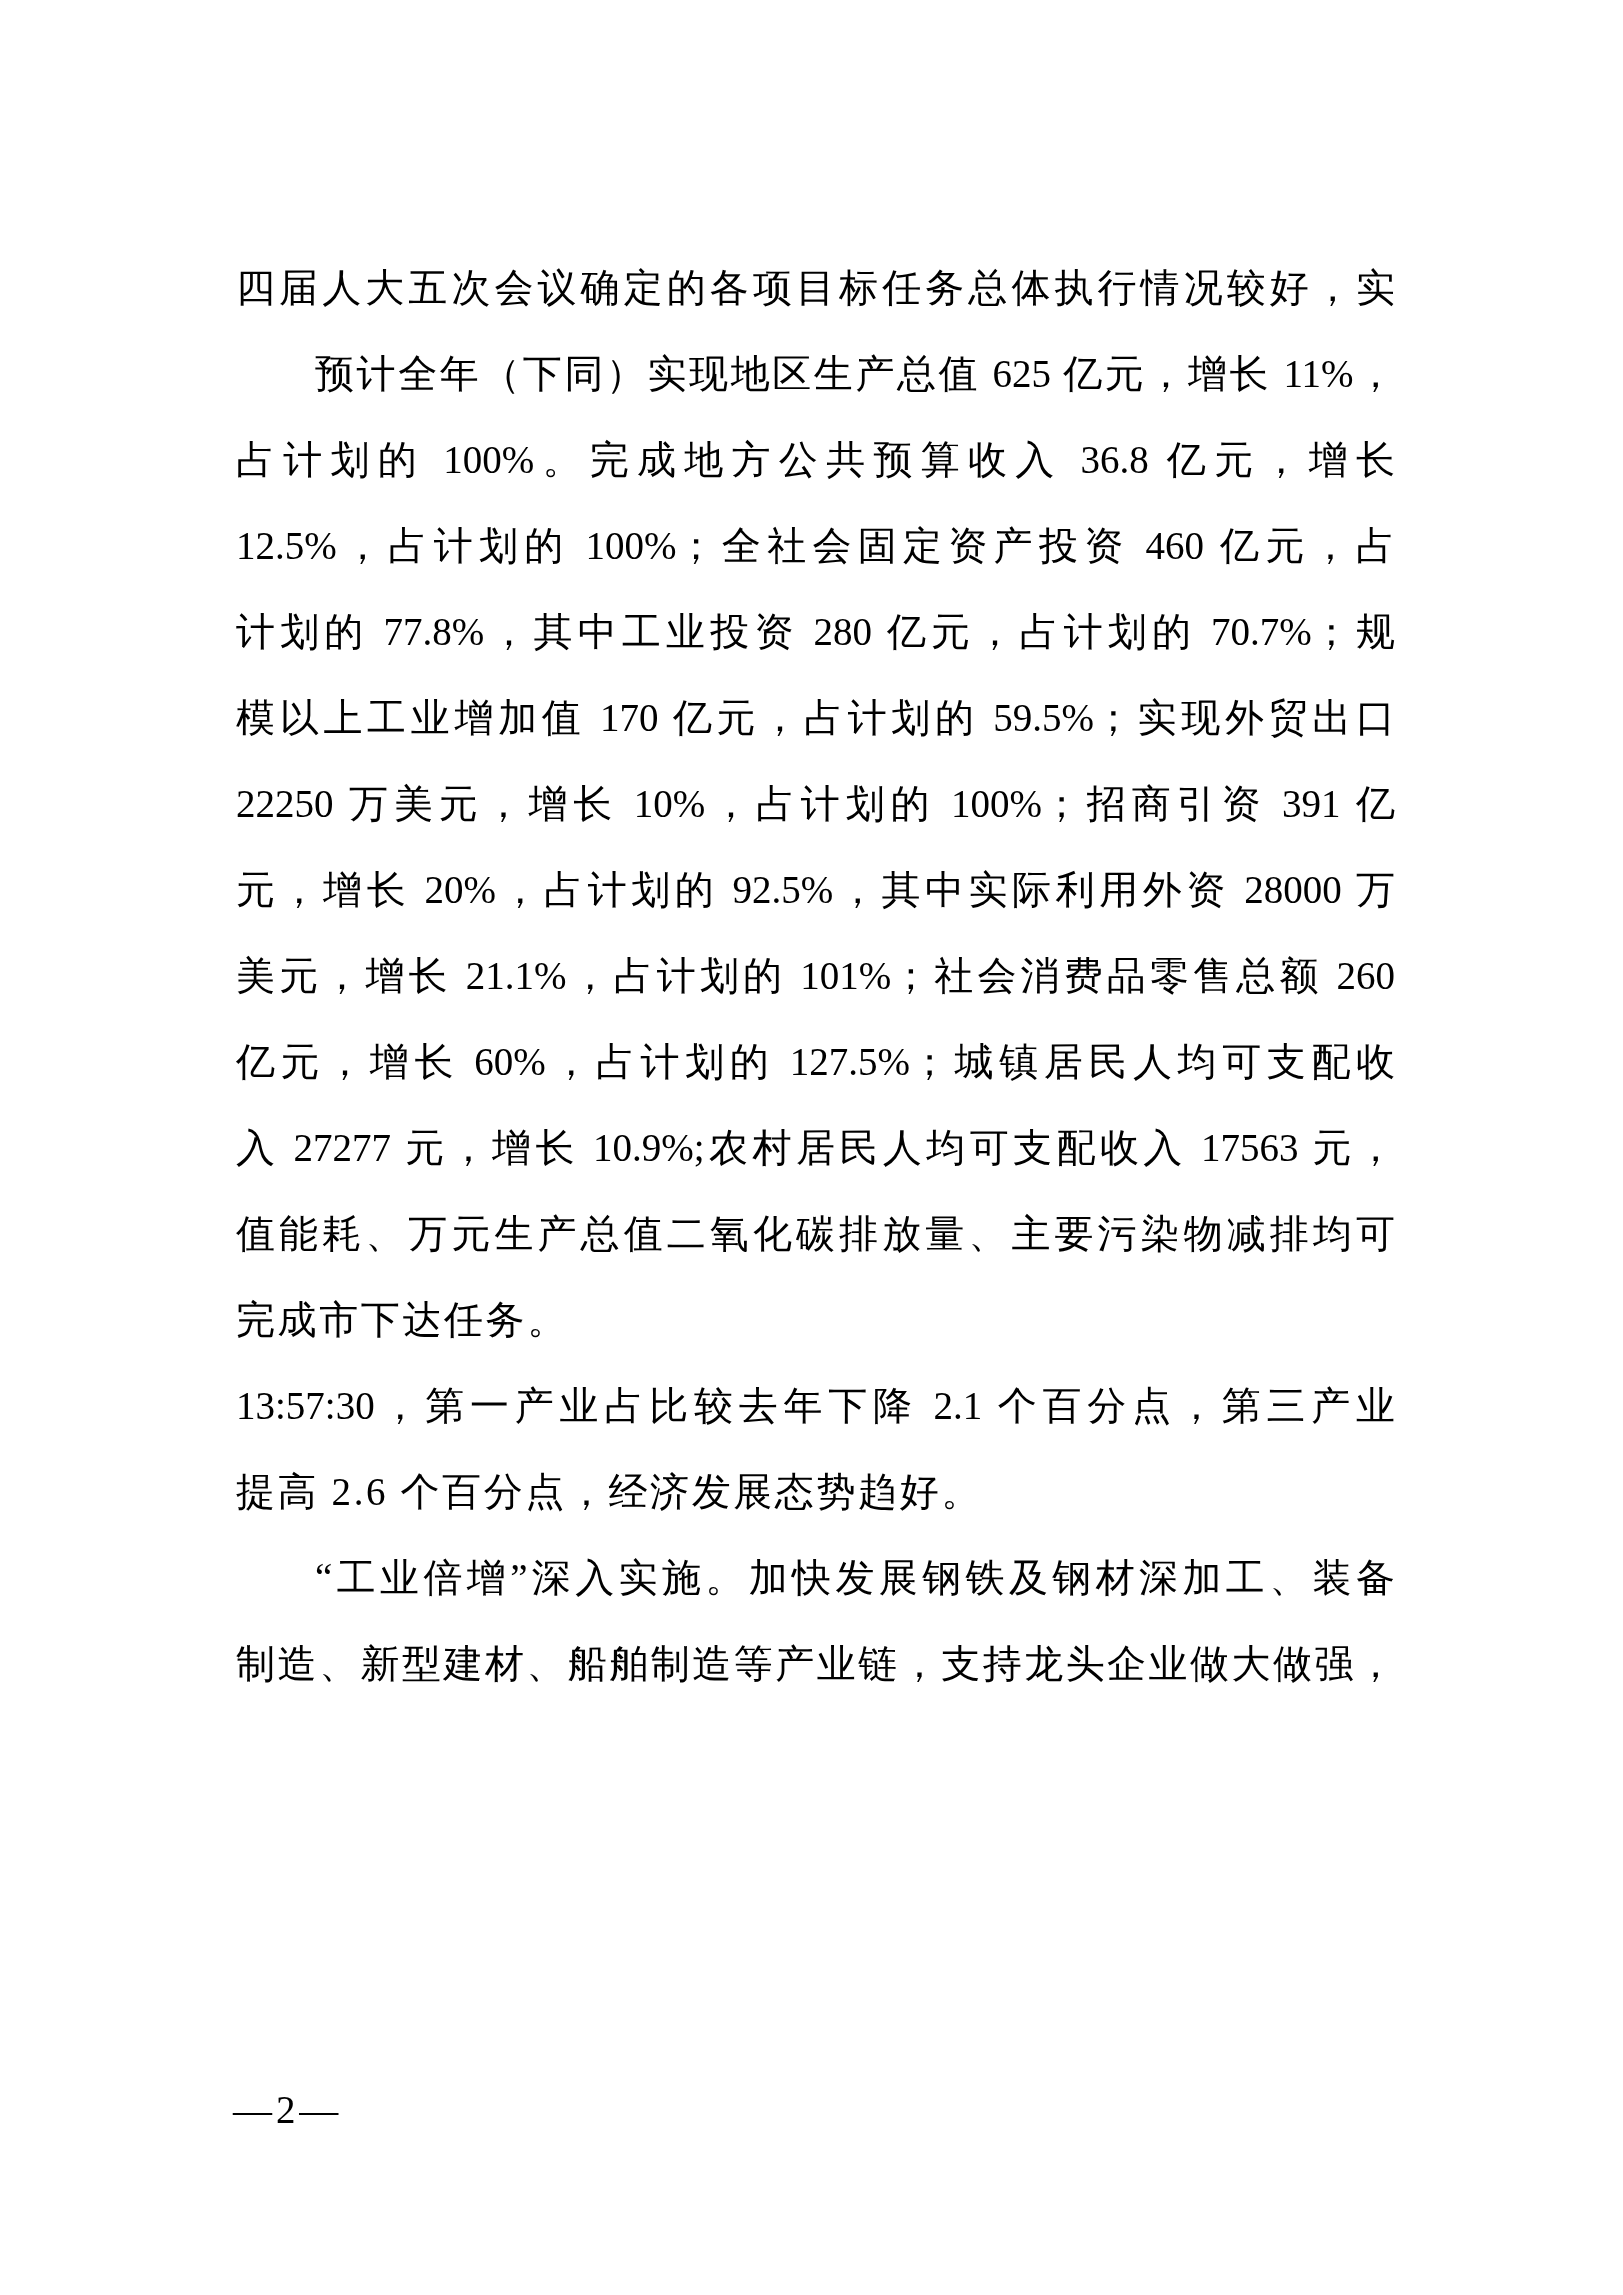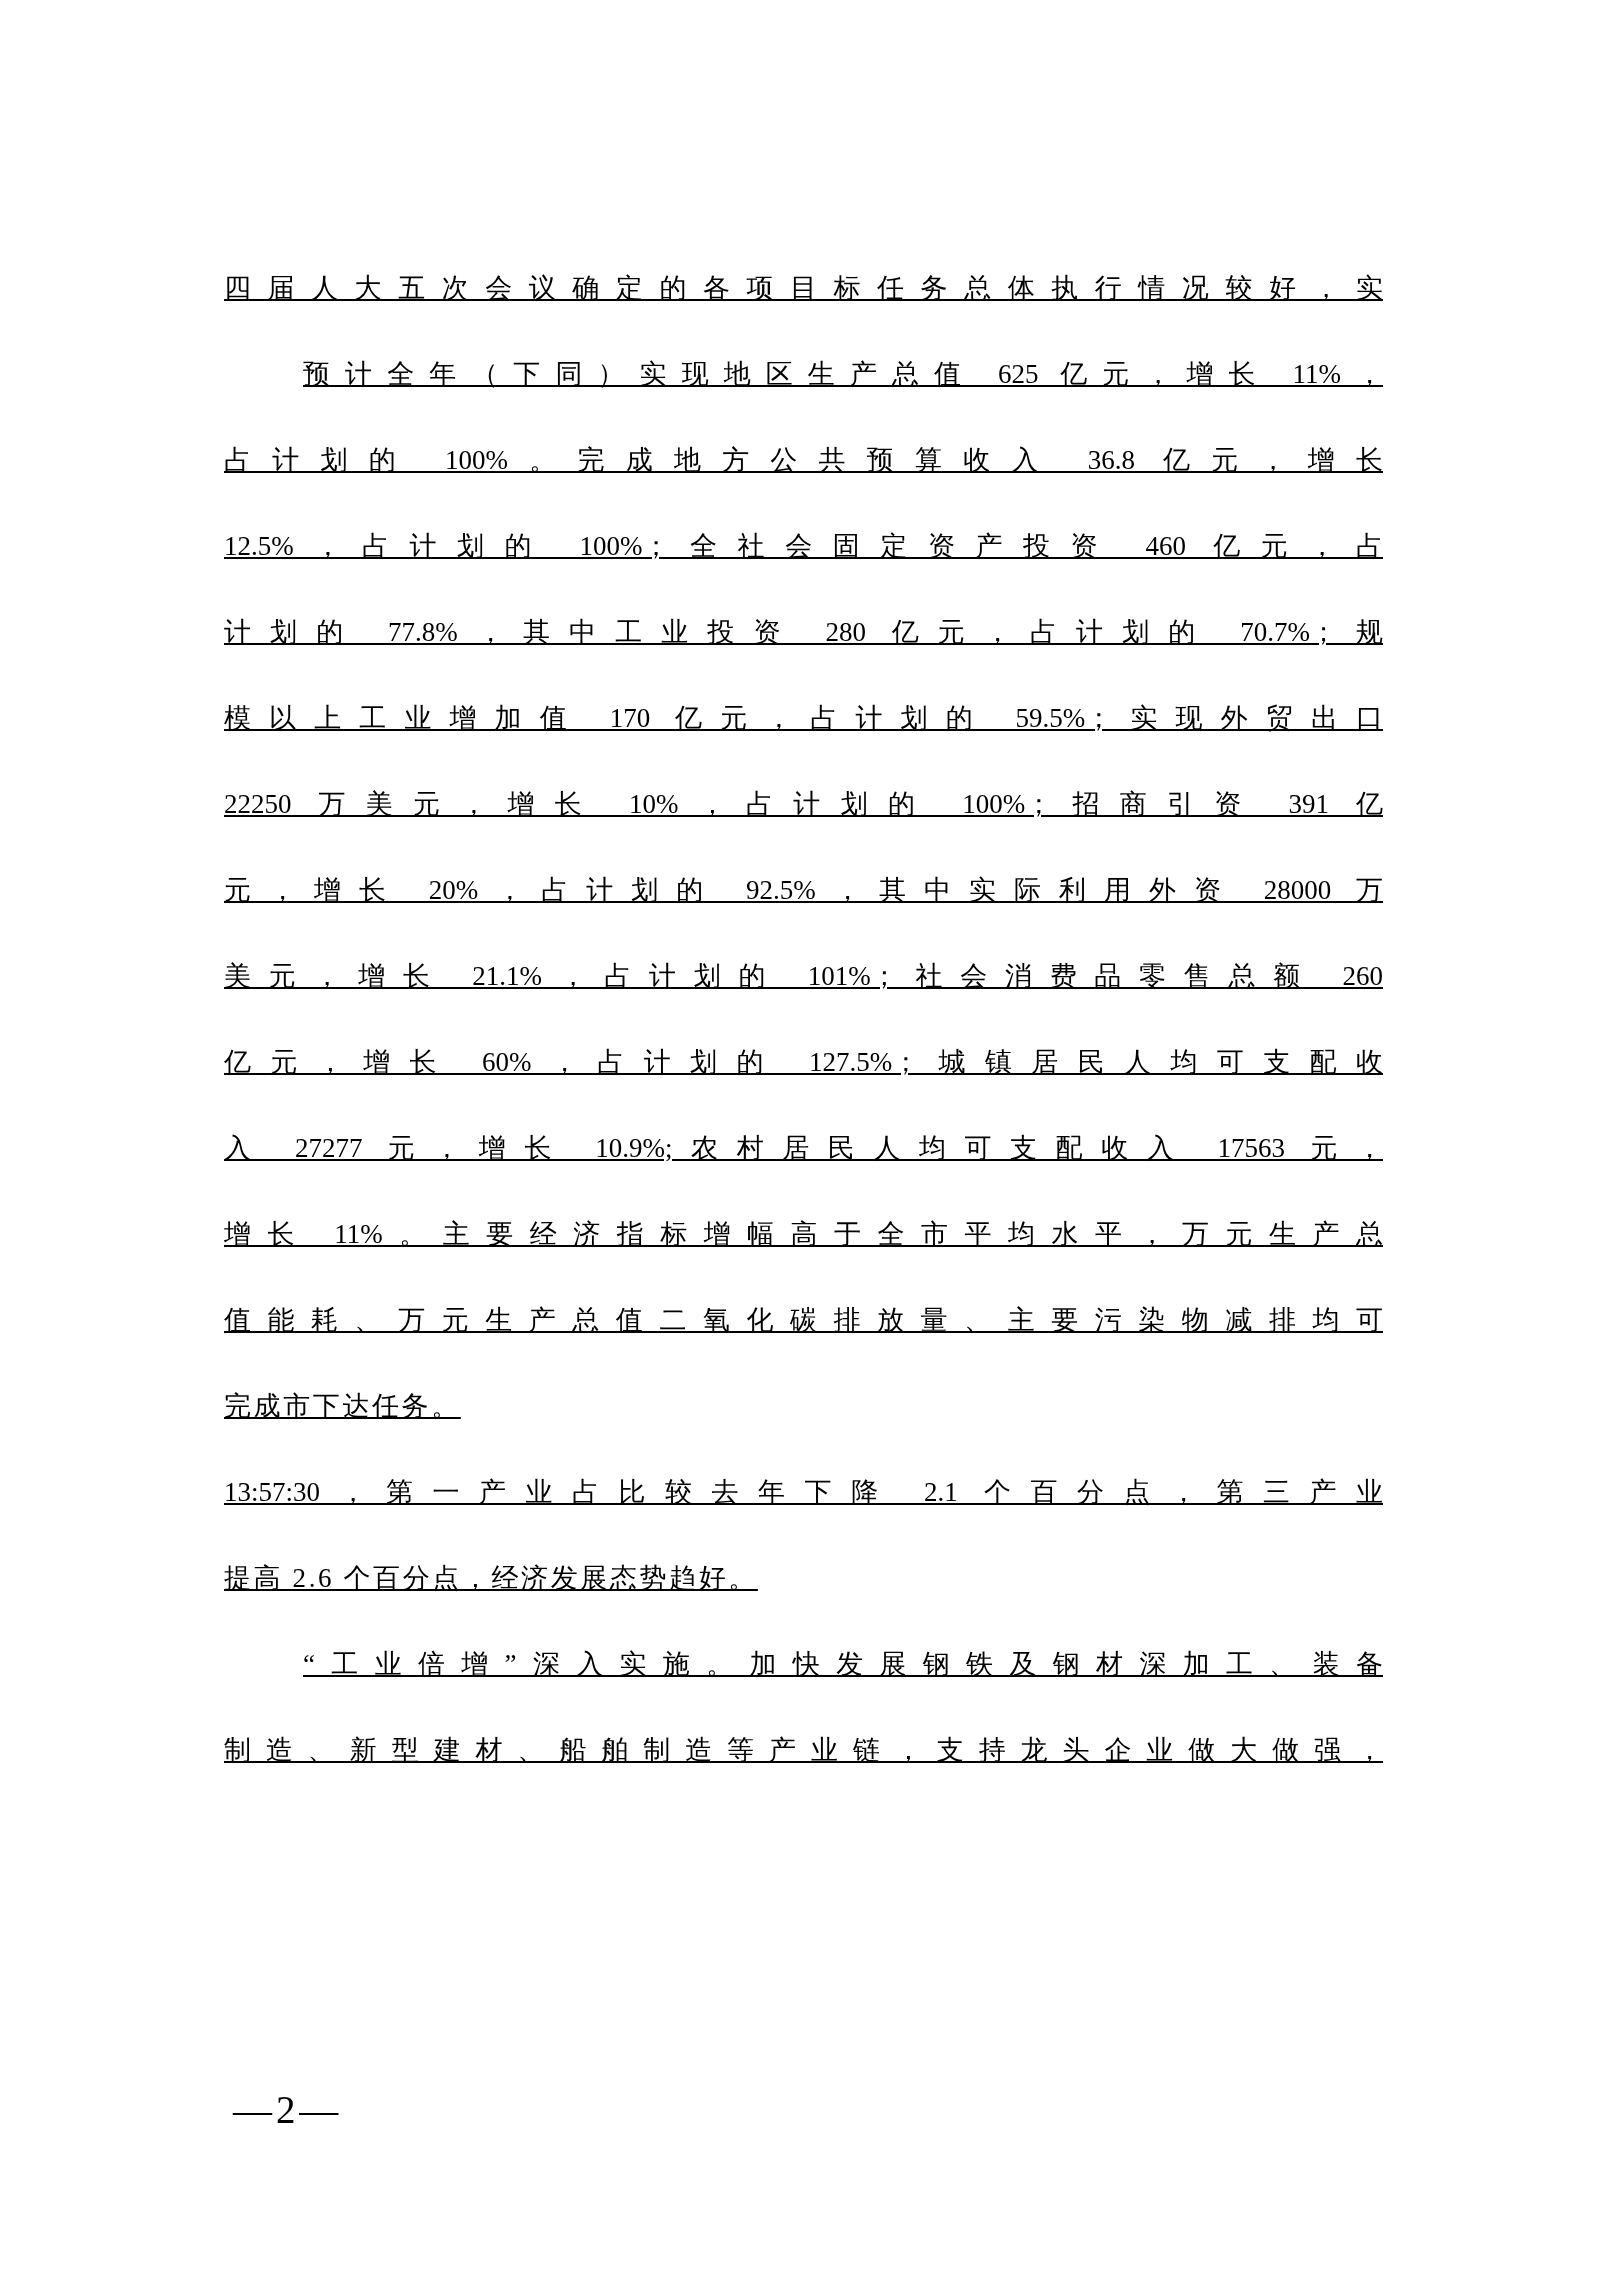--- a/index.html
+++ b/index.html
@@ -11,26 +11,25 @@
     position: relative;
     width: 1623px;
     height: 2295px;
     background: #ffffff;
     color: #000000;
     font-family: "Liberation Serif", "DejaVu Serif", serif;
     overflow: hidden;
   }
   .text-block {
     position: absolute;
-    left: 224px;
+    left: 236px;
     top: 245px;
     width: 1159px;
-    font-size: 27px;
+    font-size: 39px;
     line-height: 86px;
-    text-decoration: underline;
   }
   
   .line {
     text-align: justify;
     text-align-last: justify;
   }
   
   .line.end {
     text-align: left;
     text-align-last: left;
@@ -64,21 +63,20 @@
       <div class="line fill indent">预计全年（下同）实现地区生产总值 625 亿元，增长 11%，</div>
       <div class="line fill">占计划的 100%。完成地方公共预算收入 36.8 亿元，增长</div>
       <div class="line fill">12.5%，占计划的 100%；全社会固定资产投资 460 亿元，占</div>
       <div class="line fill">计划的 77.8%，其中工业投资 280 亿元，占计划的 70.7%；规</div>
       <div class="line fill">模以上工业增加值 170 亿元，占计划的 59.5%；实现外贸出口</div>
       <div class="line fill">22250 万美元，增长 10%，占计划的 100%；招商引资 391 亿</div>
       <div class="line fill">元，增长 20%，占计划的 92.5%，其中实际利用外资 28000 万</div>
       <div class="line fill">美元，增长 21.1%，占计划的 101%；社会消费品零售总额 260</div>
       <div class="line fill">亿元，增长 60%，占计划的 127.5%；城镇居民人均可支配收</div>
       <div class="line fill">入 27277 元，增长 10.9%;农村居民人均可支配收入 17563 元，</div>
-      <div class="line fill">增长 11%。主要经济指标增幅高于全市平均水平，万元生产总</div>
       <div class="line fill">值能耗、万元生产总值二氧化碳排放量、主要污染物减排均可</div>
       <div class="line end">完成市下达任务。</div>
       <div class="line fill">13:57:30，第一产业占比较去年下降 2.1 个百分点，第三产业</div>
       <div class="line end">提高 2.6 个百分点，经济发展态势趋好。</div>
       <div class="line fill indent">“工业倍增”深入实施。加快发展钢铁及钢材深加工、装备</div>
       <div class="line fill">制造、新型建材、船舶制造等产业链，支持龙头企业做大做强，</div>
     </div>
   <div class="page-number">—2—</div>
 </div>
 

